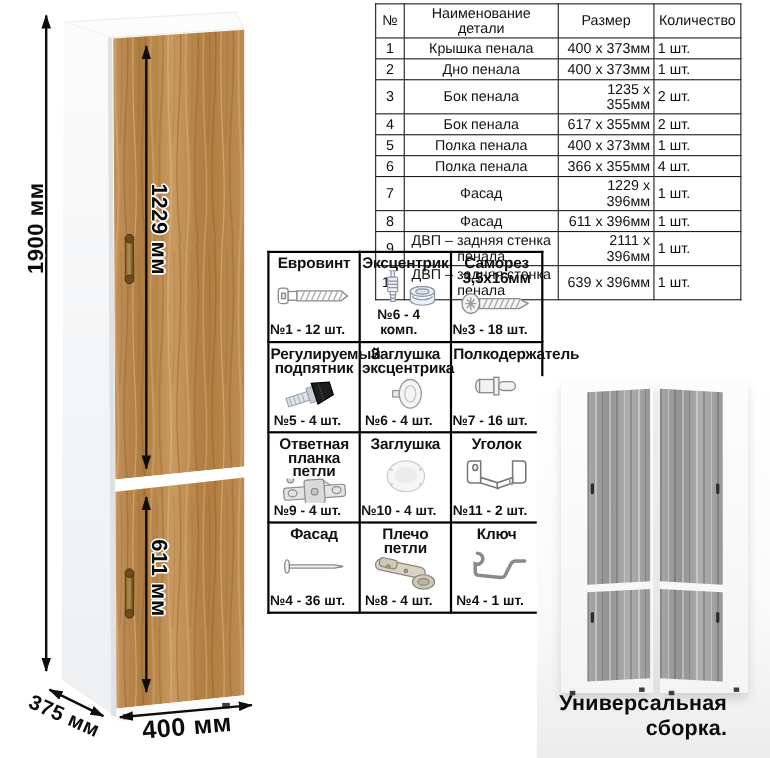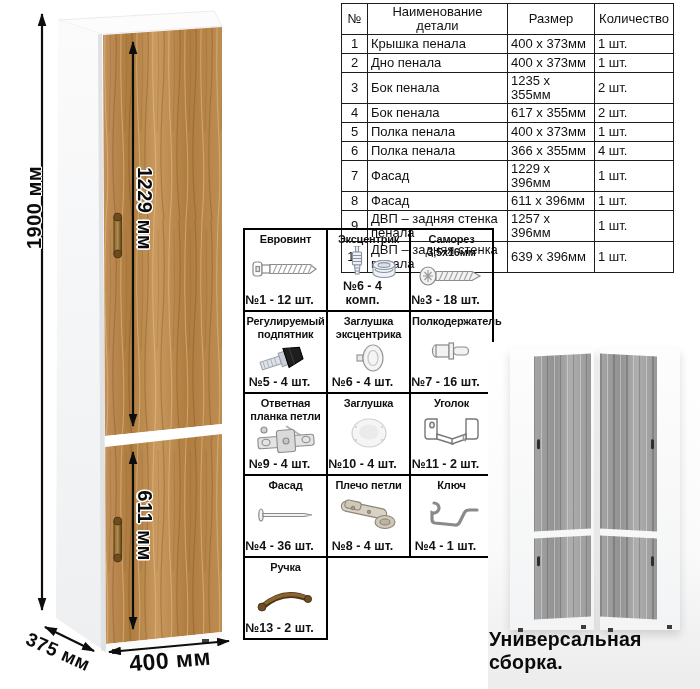--- a/index.html
+++ b/index.html
@@ -19,30 +19,30 @@
   #dim-depth{left:14px;top:641px;width:88px;transform:rotate(24deg);font-size:19px;}
   #dim-width{left:117px;top:647px;width:106px;transform:rotate(-5deg);font-size:23px;}
 
   
   #parts-table{position:absolute;left:341px;top:3px;border-collapse:collapse;
                font-size:13px;line-height:14px;}
   #parts-table th,#parts-table td{border:1.5px solid #1c1c1c;padding:1px 3px;}
   #parts-table th{font-weight:normal;text-align:center;height:17px;}
   #parts-table td{height:16px;}
   .col-num{width:19px;text-align:center;}
-  .col-name{width:133px;text-align:left;}
-  .col-size{width:80px;text-align:left;padding:1px 1px;}
+  .col-name{width:133px;text-align:center;}
+  .col-size{width:80px;text-align:right;padding:1px 1px;}
   .col-qty{width:72px;}
 
   
   #hw-table{position:absolute;left:243px;top:228px;border-collapse:collapse;}
   #hw-table td{border:2px solid #000;width:81px;height:80px;padding:0;vertical-align:top;}
   #hw-table td.ghost{border:none;background:transparent;}
   .hw-inner{display:flex;flex-direction:column;height:80px;width:81px;}
-  .hw-name{font-weight:bold;font-size:11px;line-height:12.5px;text-align:center;
+  .hw-name{font-weight:bold;font-size:14px;line-height:12.5px;text-align:center;
            padding:3px 1px 0 1px;white-space:pre-line;letter-spacing:-.2px;}
   .hw-icon{flex:1;display:flex;align-items:center;justify-content:center;overflow:hidden;}
   .hw-qty{font-weight:bold;font-size:12.5px;text-align:center;padding:0 12px 3px 0;}
 
   
   #universal-bg{position:absolute;left:488px;top:342px;width:212px;height:347px;
     background:linear-gradient(180deg,#ffffff 0%,#fafafa 60%,#ececec 100%);}
   .gray-cab{position:absolute;width:84px;height:282px;background:linear-gradient(180deg,#fdfdfd,#f3f4f5);
             box-shadow:0 5px 9px rgba(0,0,0,.14);}
   #gray-cab-left{left:510px;top:348px;}
@@ -58,21 +58,21 @@
   .gray-door.upper{top:0;height:175px;}
   .gray-door.lower{top:182px;height:81px;}
   .gray-handle{position:absolute;width:3px;height:10px;background:#2e2e2e;border-radius:2px;}
   #gray-cab-left .gray-handle{left:3px;}
   #gray-cab-right .gray-handle{right:3px;}
   .gray-handle.h-up{top:83px;}
   .gray-handle.h-dn{top:200px;}
   .foot{position:absolute;width:5px;height:4px;background:#3c3c3c;bottom:-2px;}
   .foot.fl{left:8px;} .foot.fr{right:8px;bottom:1px;}
 
-  #caption{position:absolute;left:489px;top:628px;width:172px;text-align:left;
+  #caption{position:absolute;left:489px;top:628px;width:172px;text-align:right;
            font-weight:bold;font-size:19.5px;letter-spacing:.2px;color:#0a0a0a;}
 </style>
 </head>
 <body>
 
 <div id="stage">
 
   <div id="cabinet-area">
     <svg width="340" height="689" viewBox="0 0 340 689">
       <defs>
@@ -200,21 +200,21 @@
       </tr>
       <tr>
         <td class="col-num">8</td>
         <td class="col-name">Фасад</td>
         <td class="col-size">611 x 396мм</td>
         <td class="col-qty">1 шт.</td>
       </tr>
       <tr>
         <td class="col-num">9</td>
         <td class="col-name">ДВП – задняя стенка пенала</td>
-        <td class="col-size">1257 x 396мм</td>
+        <td class="col-size">2111 x 396мм</td>
         <td class="col-qty">1 шт.</td>
       </tr>
       <tr>
         <td class="col-num">10</td>
         <td class="col-name">ДВП – задняя стенка пенала</td>
         <td class="col-size">639 x 396мм</td>
         <td class="col-qty">1 шт.</td>
       </tr>
     </tbody>
   </table>
@@ -422,38 +422,20 @@
         <div class="hw-name">Ключ</div>
         <div class="hw-icon">
           <svg width="76" height="40" viewBox="0 0 76 40">
             <path d="M20 8 a5 5 0 1 1 -2 9.6 l0 7 q0 3 3 3.4 l20 2 q3 .3 4.5 -2.5 l5 -10 q1.5 -2.5 4.5 -2.5 h8" fill="none" stroke="#8a8a8a" stroke-width="3.2" stroke-linecap="round"></path>
           </svg>
         </div>
         <div class="hw-qty">№4 - 1 шт.</div>
       </div>
           </td>
     </tr>
-    <tr>
-      <td>
-            <div class="hw-inner">
-        <div class="hw-name">Ручка</div>
-        <div class="hw-icon">
-          <svg width="76" height="38" viewBox="0 0 76 38">
-            <path d="M14 29 q22 -19 46 -8" fill="none" stroke="#4d3414" stroke-width="6" stroke-linecap="round"></path>
-            <path d="M14 28 q22 -18 46 -8" fill="none" stroke="#8a6430" stroke-width="3.5" stroke-linecap="round"></path>
-            <circle cx="14" cy="29" r="4" fill="#6e4d22" stroke="#3f2b0e" stroke-width=".8"></circle>
-            <circle cx="60" cy="21" r="3.6" fill="#6e4d22" stroke="#3f2b0e" stroke-width=".8"></circle>
-          </svg>
-        </div>
-        <div class="hw-qty">№13 - 2 шт.</div>
-      </div>
-          </td>
-      <td class="ghost"></td>
-      <td class="ghost"></td>
-    </tr>
     </tbody>
   </table>
 
   <div id="universal-bg"></div>
 
   <div class="gray-cab" id="gray-cab-left">
     <div class="gray-doorcol">
       <div class="gray-door upper"></div>
       <div class="gray-door lower"></div>
       <div class="gray-handle h-up"></div>

